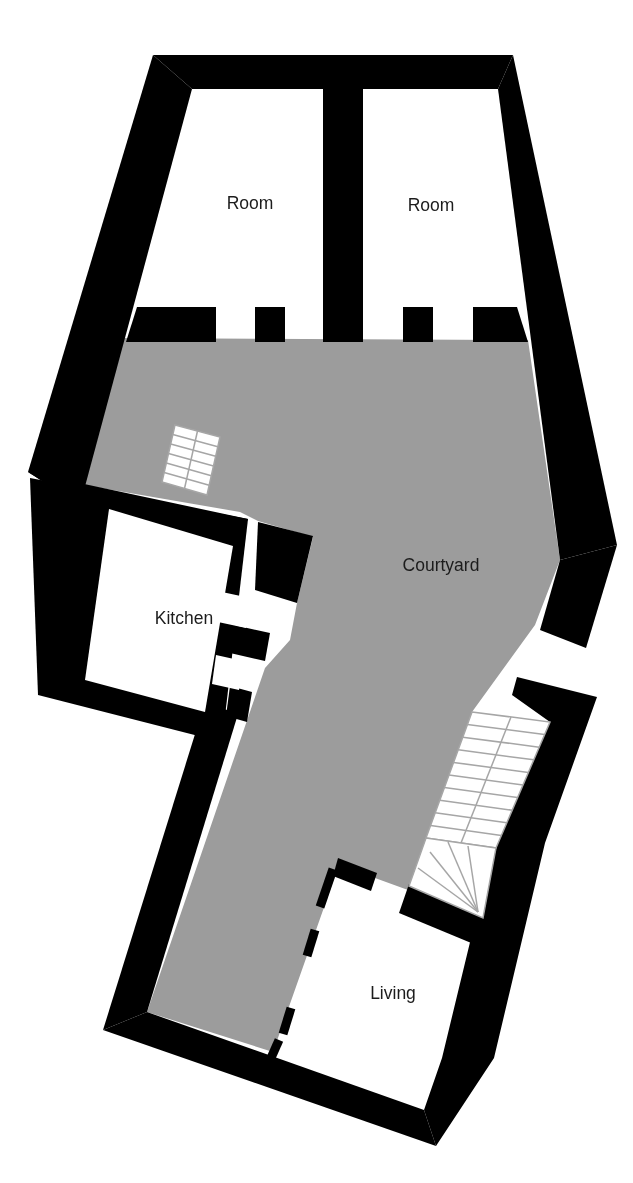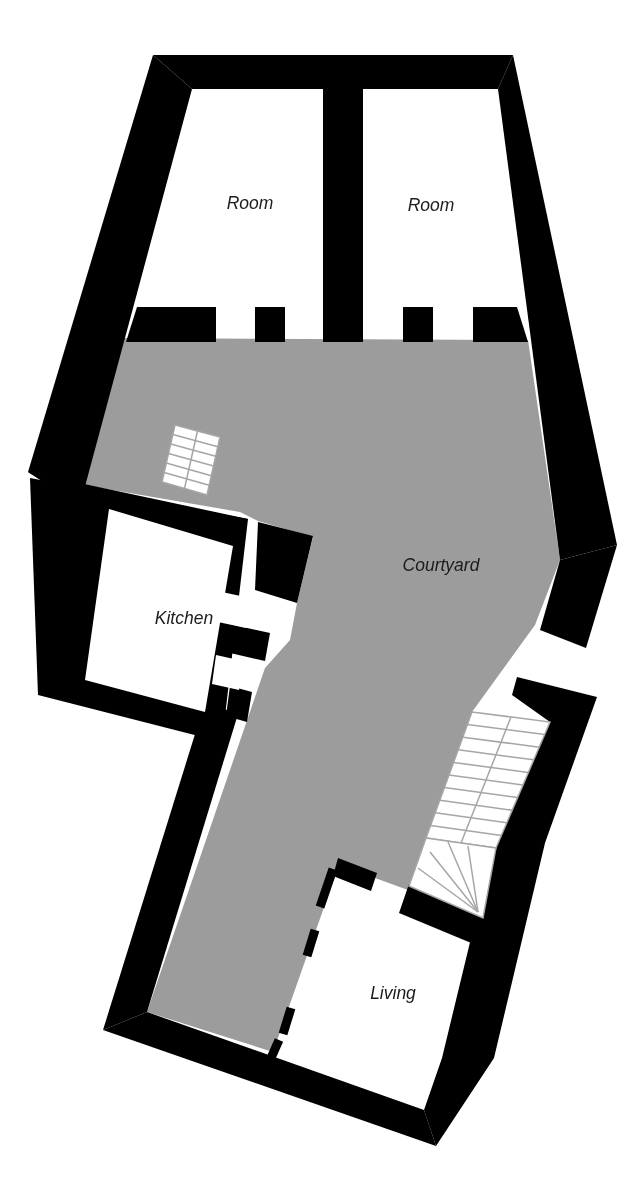--- a/index.html
+++ b/index.html
@@ -2,21 +2,20 @@
 <html><head>
 <meta charset="utf-8">
 <style>
   html,body{margin:0;padding:0;background:#ffffff;}
   #stage{
     position:relative;
     width:633px;height:1183px;
     background:var(--bg,#fff);
     overflow:hidden;
     font-family:"Liberation Sans", sans-serif;
-    font-style:italic;
   }
   svg{position:absolute;left:0;top:0;}
   .room-text{
     font-family:"Liberation Sans", sans-serif;
     font-size:17.5px;
     fill:var(--text,#1c1c1c);
   }
 </style>
 </head>
 <body>

